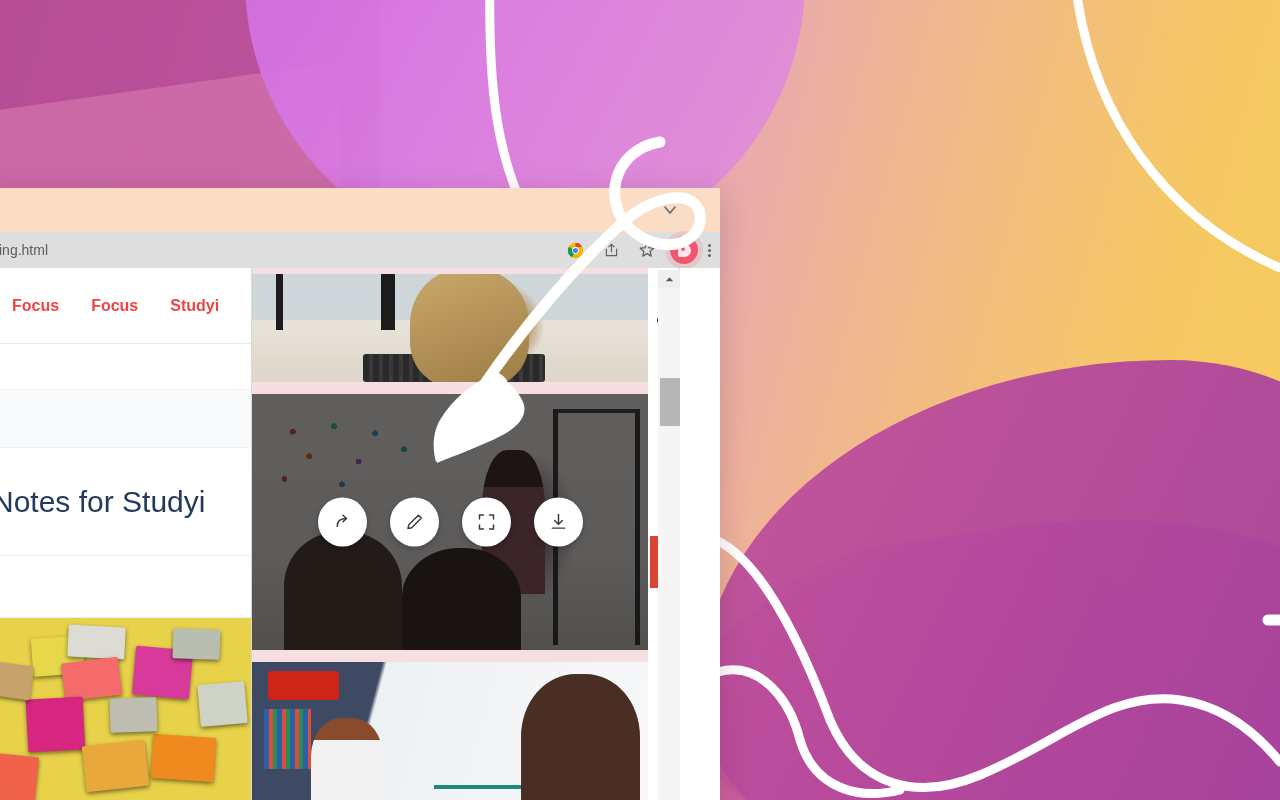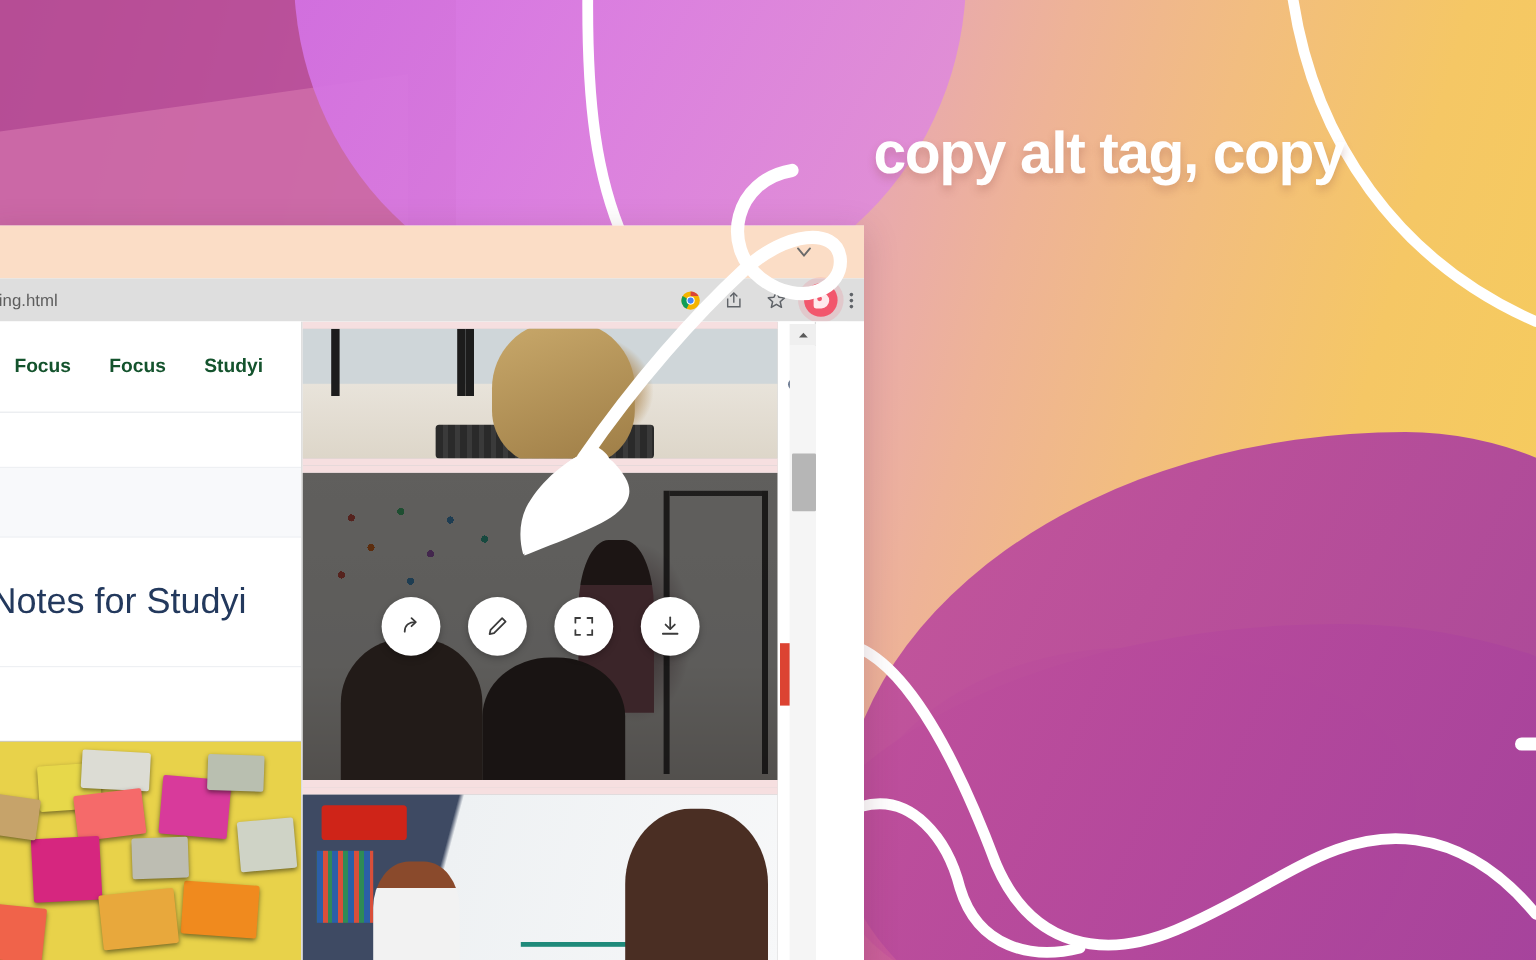--- a/index.html
+++ b/index.html
@@ -107,21 +107,21 @@
   .kebab { width:4px; display:flex; flex-direction:column; gap:2px; padding-right:2px;}
   .kebab i{ width:3px;height:3px;border-radius:50%;background:#5f6368;display:block;}
 
   
   .viewport { display:flex; height:540px; background:#fff; position:relative; }
 
   
   .webpage { width:262px; background:#fff; border-right:1px solid #d8d8d8; overflow:hidden; position:relative;}
   .wp-nav { height:76px; display:flex; align-items:center; gap:32px; padding-left:22px;
             border-bottom:1px solid #e8eaee; }
-  .wp-nav a { font-size:16px; color:#14532d; font-weight:bold; text-decoration:none; }
+  .wp-nav a { font-size:16px; color:#ef4444; font-weight:bold; text-decoration:none; }
   .wp-row { border-bottom:1px solid #eef0f3; }
   .wp-row.h40 { height:46px; }
   .wp-row.h58 { height:58px; background:#f8f9fb; }
   .wp-title {
     height:108px; display:flex; align-items:center; padding-left:2px;
     font-size:30px; color:#23395d; white-space:nowrap; border-bottom:1px solid #eef0f3;
   }
   .wp-row.h60 { height:62px; }
   .wp-photo { height:190px; position:relative; overflow:hidden; }
 
@@ -251,21 +251,20 @@
   <svg class="curves" viewBox="0 0 1280 800">
     <path d="M490,-20 C488,90 498,150 520,200" stroke="#fff" stroke-width="9" fill="none" stroke-linecap="round"></path>
     <path d="M1075,-20 C1090,120 1170,220 1280,268" stroke="#fff" stroke-width="9" fill="none" stroke-linecap="round"></path>
     <path d="M718,672 C760,660 790,700 800,740 C815,790 860,800 900,790" stroke="#fff" stroke-width="9" fill="none" stroke-linecap="round"></path>
     <path d="M716,540 C760,560 800,640 830,720 C860,790 920,800 980,775 C1060,742 1110,690 1180,700 C1230,707 1262,740 1280,762" stroke="#fff" stroke-width="9" fill="none" stroke-linecap="round"></path>
     <path d="M1268,620 L1280,620" stroke="#fff" stroke-width="11" fill="none" stroke-linecap="round"></path>
   </svg>
 
   <div class="promo">
     <div class="promo-head">
-      <span>copy alt tag, copy</span>
     </div>
   </div>
 
   <div id="browser">
 
     <div class="tabstrip">
       <span class="tab-chevron">
         <svg viewBox="0 0 16 16" width="16" height="16">
             <path d="M3 5 L8 11 L13 5" stroke="#6b6b6b" stroke-width="1.6" fill="none" stroke-linecap="round"></path>
           </svg>

